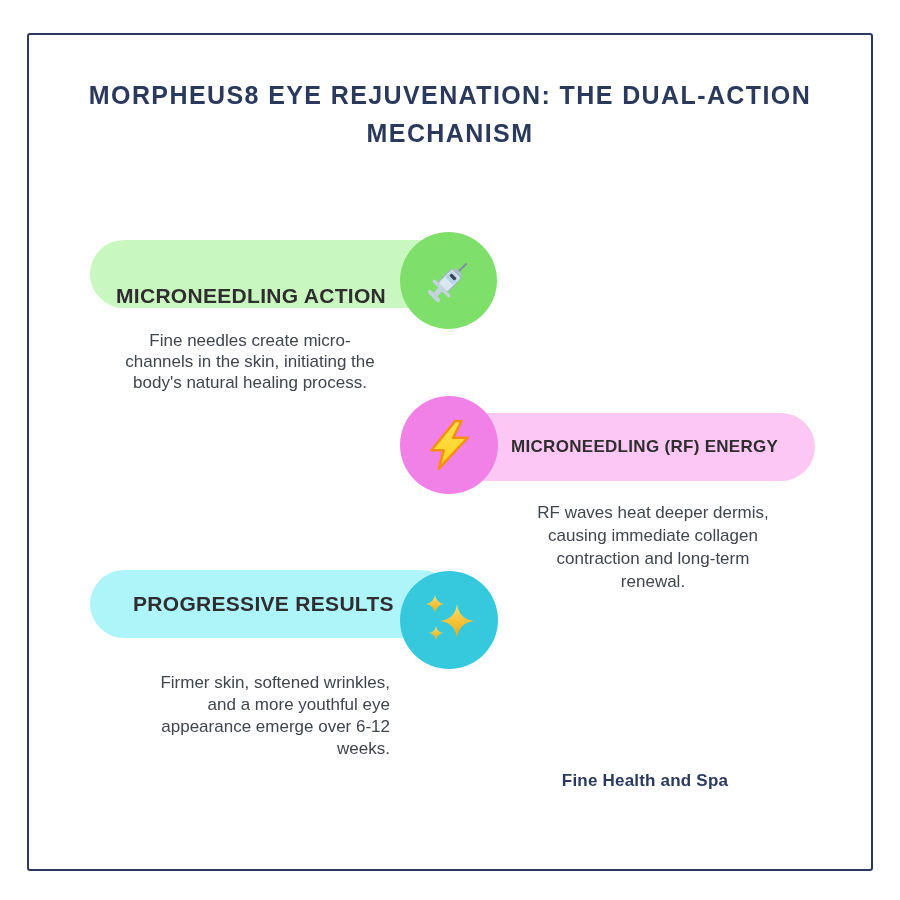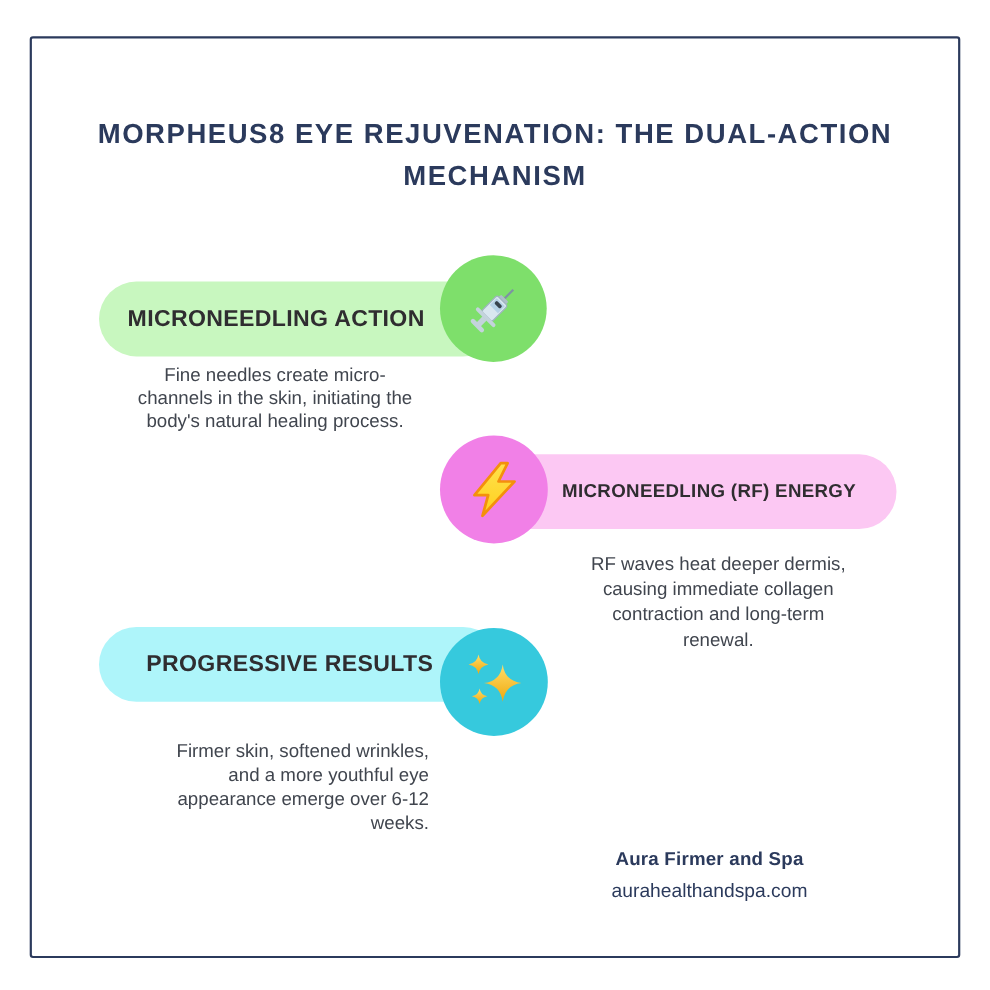--- a/index.html
+++ b/index.html
@@ -20,21 +20,20 @@
   .page-title {
     position: absolute;
     left: 70px; right: 70px; top: 76px;
     text-align: center;
     color: #2b3a5c;
     font-size: 25px;
     font-weight: bold;
     letter-spacing: 1.4px;
     line-height: 38px;
     white-space: pre-line;
-    margin-top: 27px;
   }
   .page-subtitle {
     position: absolute;
     left: 50px; right: 50px; top: 163px;
     text-align: center;
     color: #3d4a6b;
     font-size: 17.5px;
     letter-spacing: 0.4px;
   }
   .pill {
@@ -57,21 +56,21 @@
   }
   .circle svg { overflow: visible; }
   .desc {
     position: absolute;
     color: #40454e;
     font-size: 17px;
     white-space: pre-line;
   }
 
   
-  .pill-1 { left: 90px; top: 256px; width: 365px; height: 68px; }
+  .pill-1 { left: 90px; top: 240px; width: 365px; height: 68px; align-items: flex-end; }
   .pill-1 .pill-label { padding-left: 26px; font-size: 21px; }
   .circle-1 { left: 400px; top: 232px; width: 97px; height: 97px; }
   .desc-1 { left: 95px; top: 330px; width: 310px; text-align: center; line-height: 21px; }
 
   
   .pill-2 { left: 445px; top: 413px; width: 370px; height: 68px; }
   .pill-2 .pill-label { padding-left: 66px; font-size: 17px; }
   .circle-2 { left: 400px; top: 396px; width: 98px; height: 98px; }
   .desc-2 { left: 513px; top: 501px; width: 280px; text-align: center; line-height: 23px; }
 
@@ -162,16 +161,15 @@
       <path fill="url(#sparkGold)" d="M37 13 Q39 28 54 30 Q39 32 37 47 Q35 32 20 30 Q35 28 37 13 Z"></path>
       <path fill="url(#sparkGold)" d="M15 4 Q16.3 11.7 24 13 Q16.3 14.3 15 22 Q13.7 14.3 6 13 Q13.7 11.7 15 4 Z"></path>
       <path fill="url(#sparkGold)" d="M16 35 Q17 41 23 42 Q17 43 16 49 Q15 43 9 42 Q15 41 16 35 Z"></path>
     </svg>
   </div>
   <div class="desc desc-3">Firmer skin, softened wrinkles,
 and a more youthful eye
 appearance emerge over 6-12
 weeks.</div>
 
-  <div class="footer-brand">Aura Firmer and Spa</div>
-  <div class="footer-site">aurahealthandspa.com</div>
+  <div class="footer-brand">Fine Health and Spa</div>
 
 </div>
 
 </body></html>

